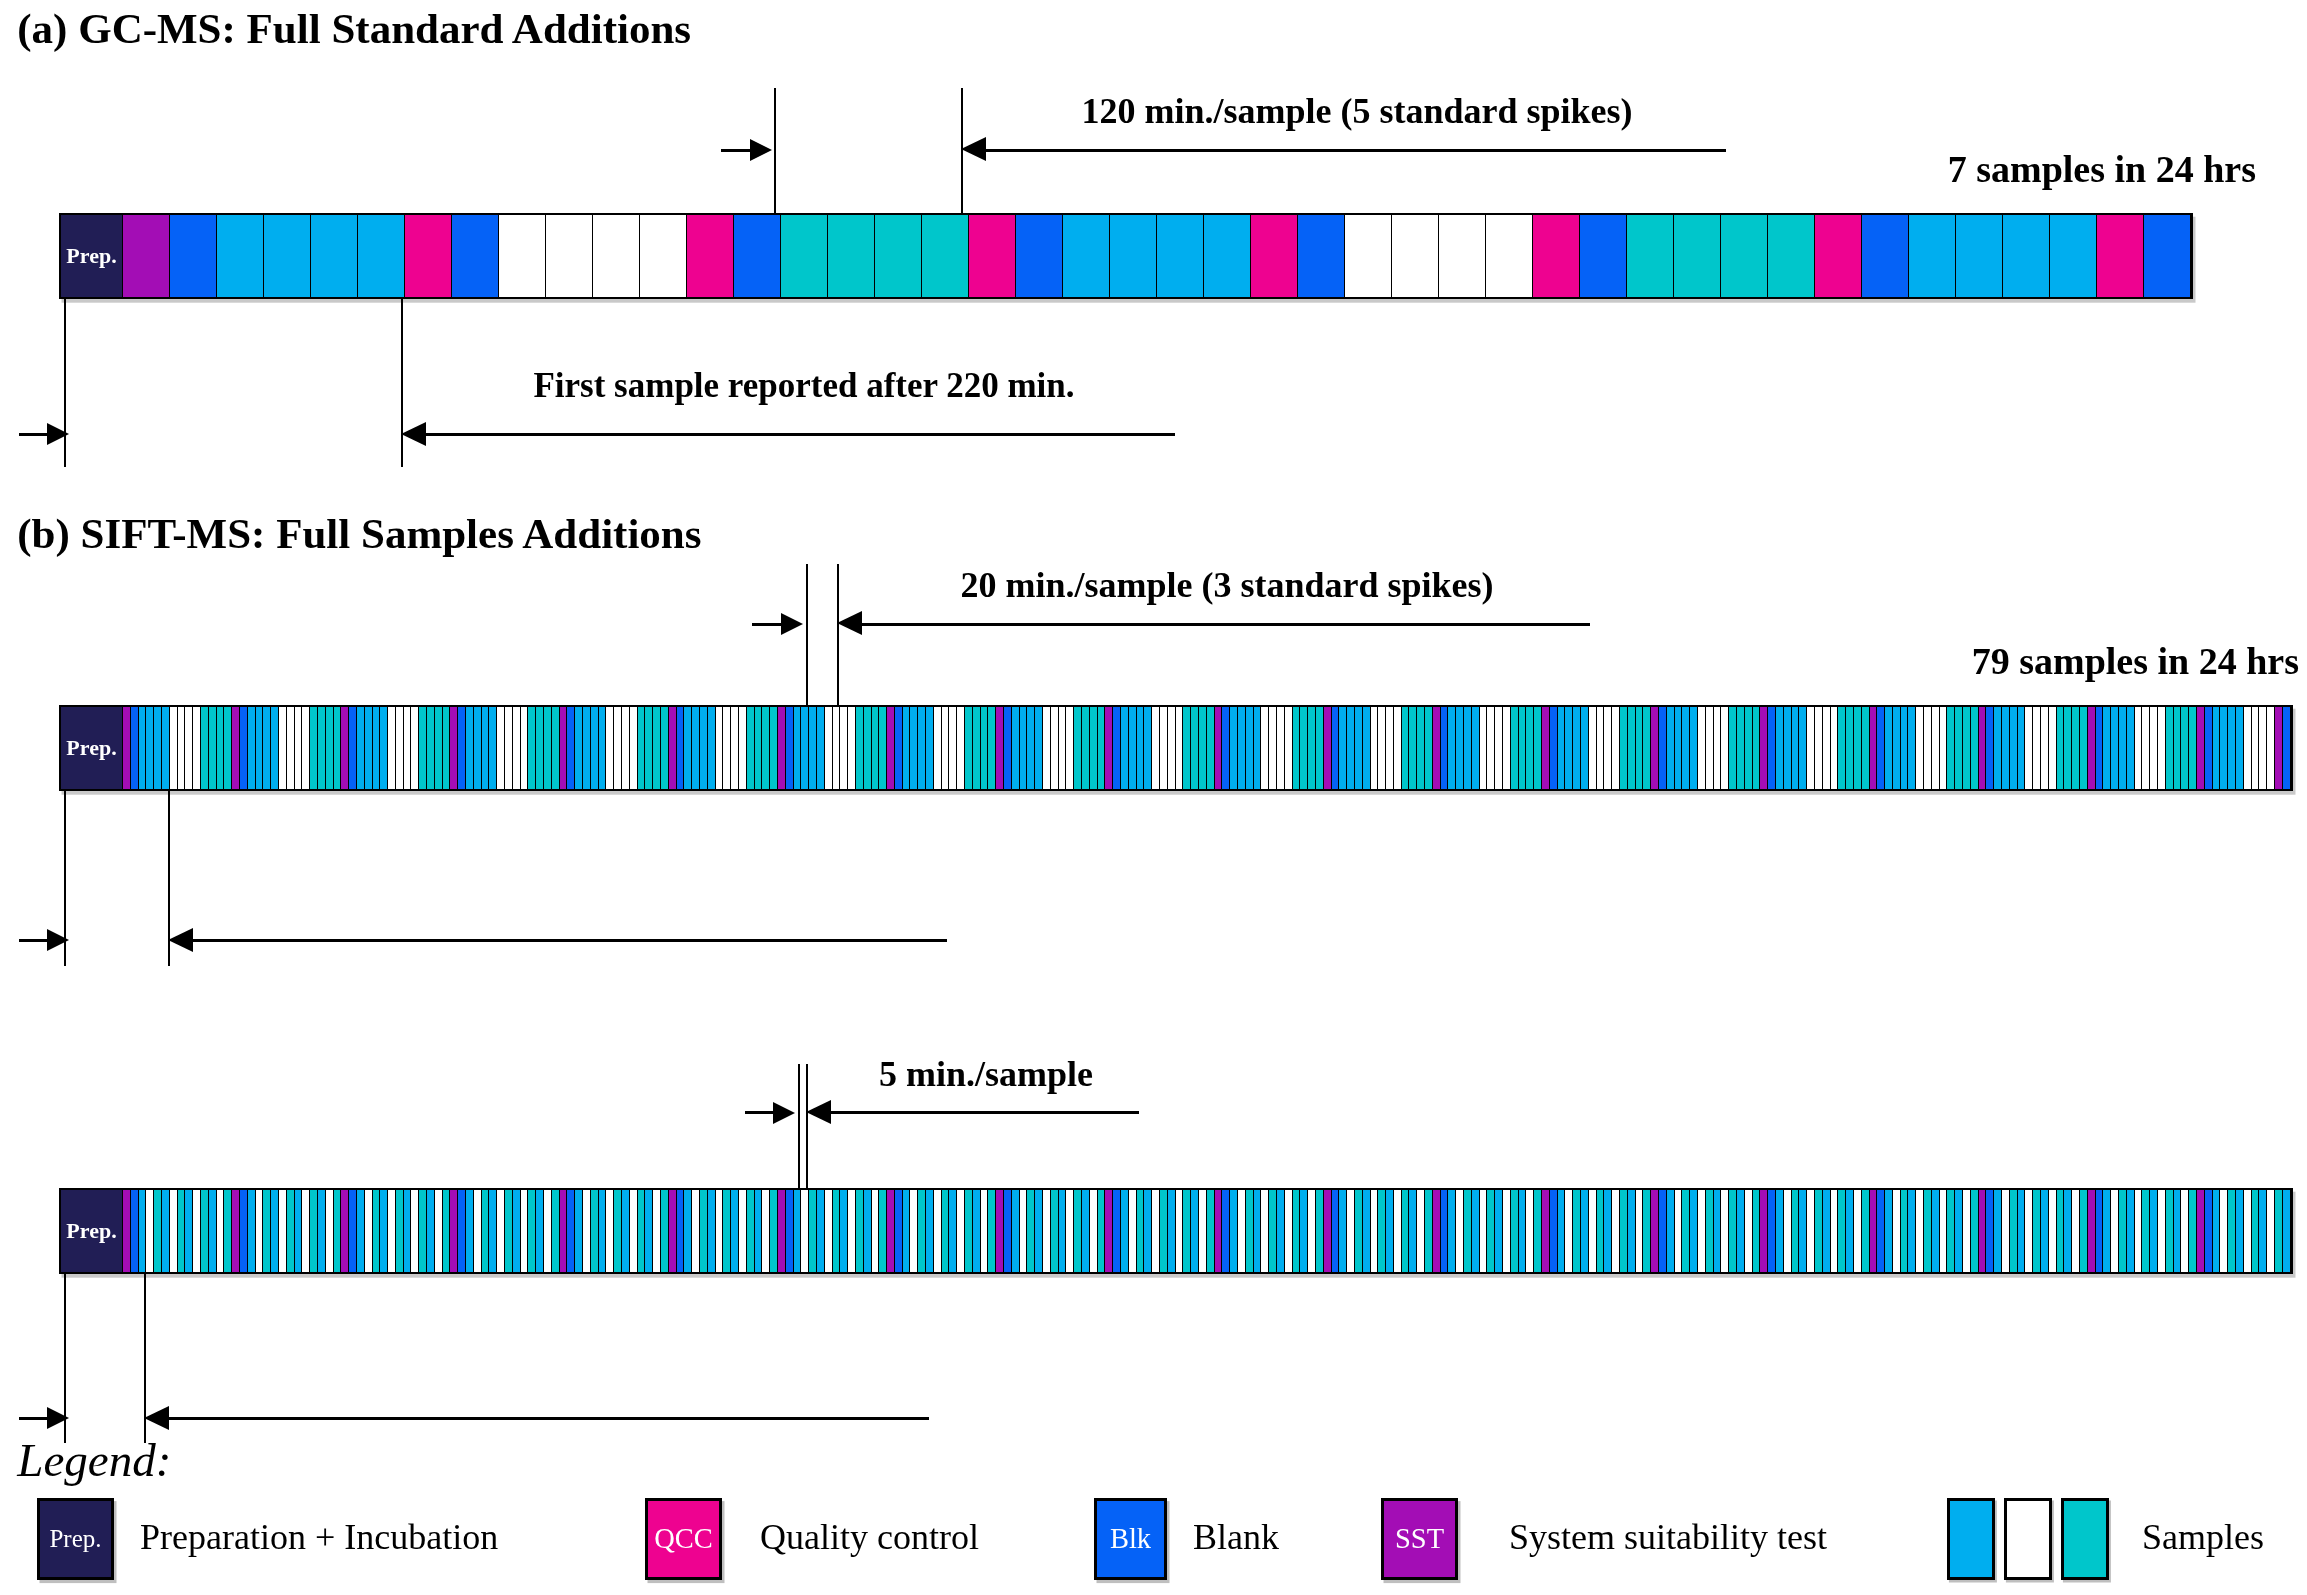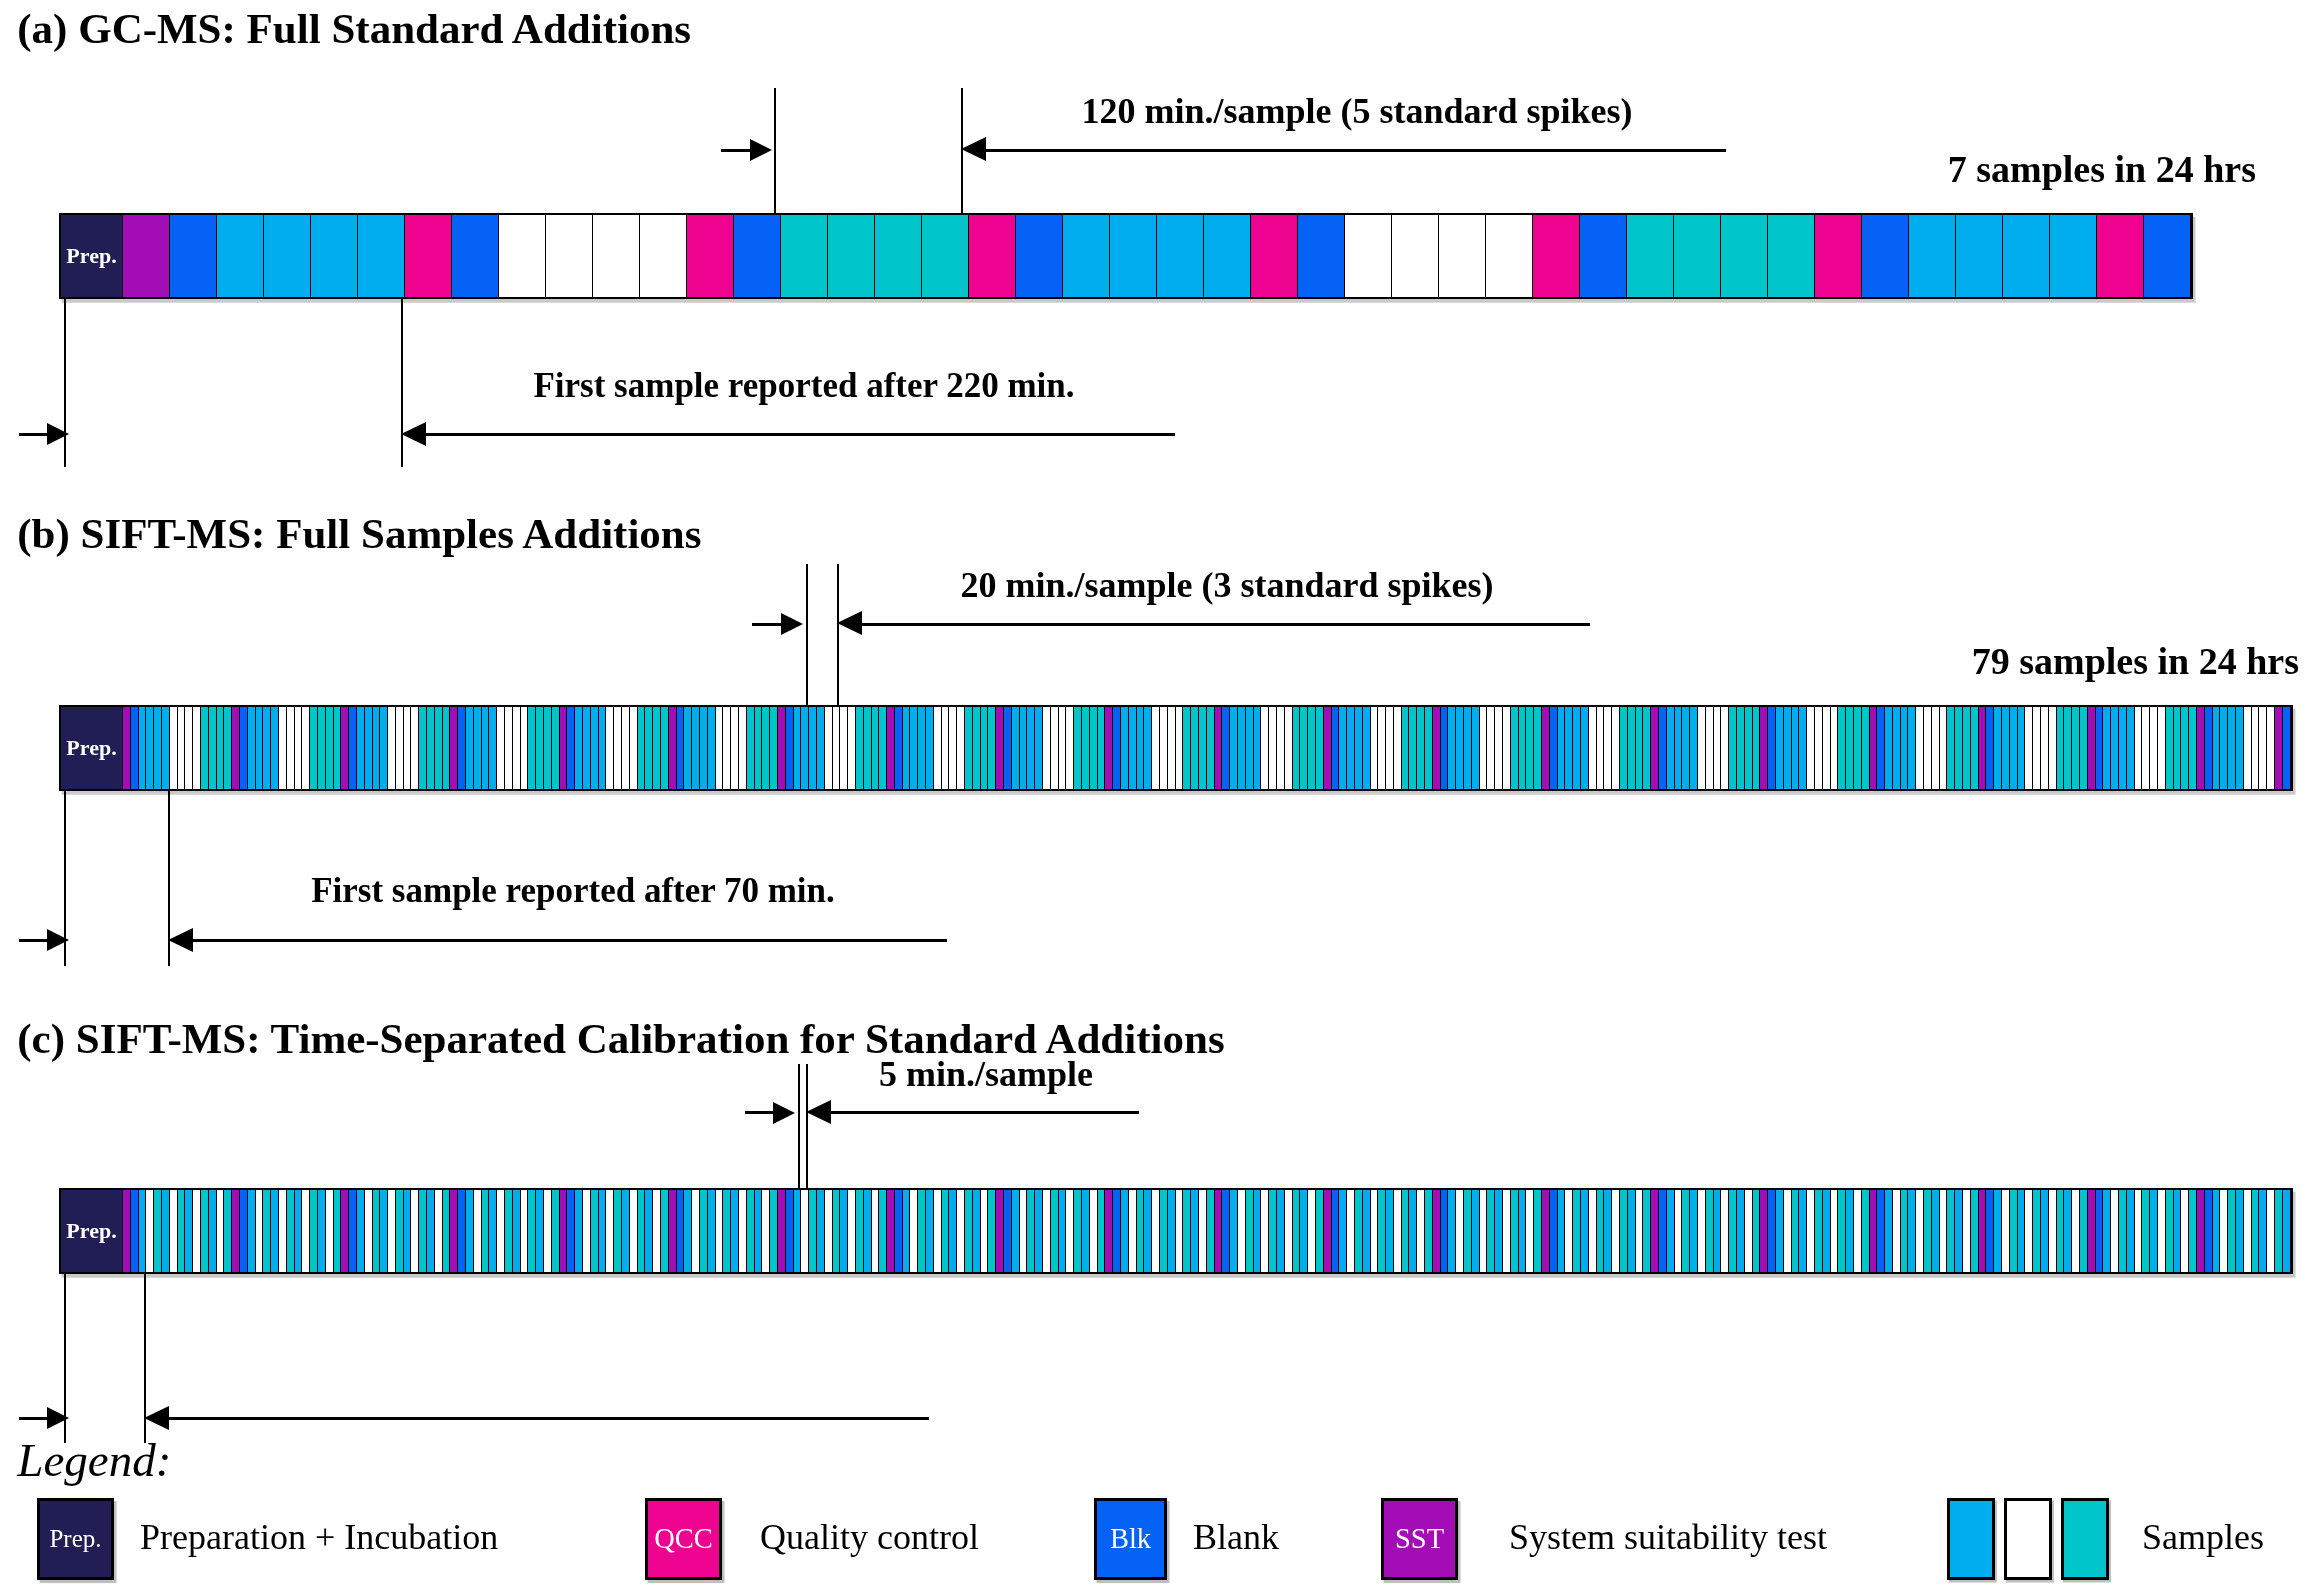--- a/index.html
+++ b/index.html
@@ -445,25 +445,23 @@
         <div class="seg" style="width: 7.8px; background: rgb(255, 255, 255);"></div>
         <div class="seg" style="width: 7.8px; background: rgb(163, 13, 181);"></div>
         <div class="seg" style="width: 7.8px; background: rgb(5, 98, 247);"></div>
       </div>
     <div class="hline rp-hl rp-stub" style="left: 18.6px; width: 30px;"></div>
     <div class="ah-r rp-ahr rp-stub-ah" style="left: 47px;"></div>
     <div class="vline rp-v" style="left: 64px;"></div>
     <div class="vline rp-v" style="left: 168px;"></div>
     <div class="ah-l rp-ah" style="left: 168px;"></div>
     <div class="hline rp-hl" style="left: 190px; width: 757px;"></div>
-    <div class="rp-label" style="left: 199px; width: 748px;">First sample reported after 70 min.</div>
   </div>
 
   <div class="sec" id="sec-c">
-    <div class="title">(c) SIFT-MS: Time-Separated Calibration for Standard Additions</div>
     <div class="vline iv-v" style="left: 798px;"></div>
     <div class="vline iv-v" style="left: 806px;"></div>
     <div class="hline iv-hl" style="left: 745px; width: 31px;"></div>
     <div class="ah-r iv-ahr" style="left: 773px;"></div>
     <div class="ah-l iv-ah" style="left: 806px;"></div>
     <div class="hline iv-hl" style="left: 828px; width: 311px;"></div>
     <div class="iv-label" style="left: 833px; width: 306px;">5 min./sample</div>
     <div class="bar">
         <div class="seg prep" style="width: 62px; background: rgb(33, 30, 85);">Prep.</div>
         <div class="seg" style="width: 7.8px; background: rgb(163, 13, 181);"></div>

